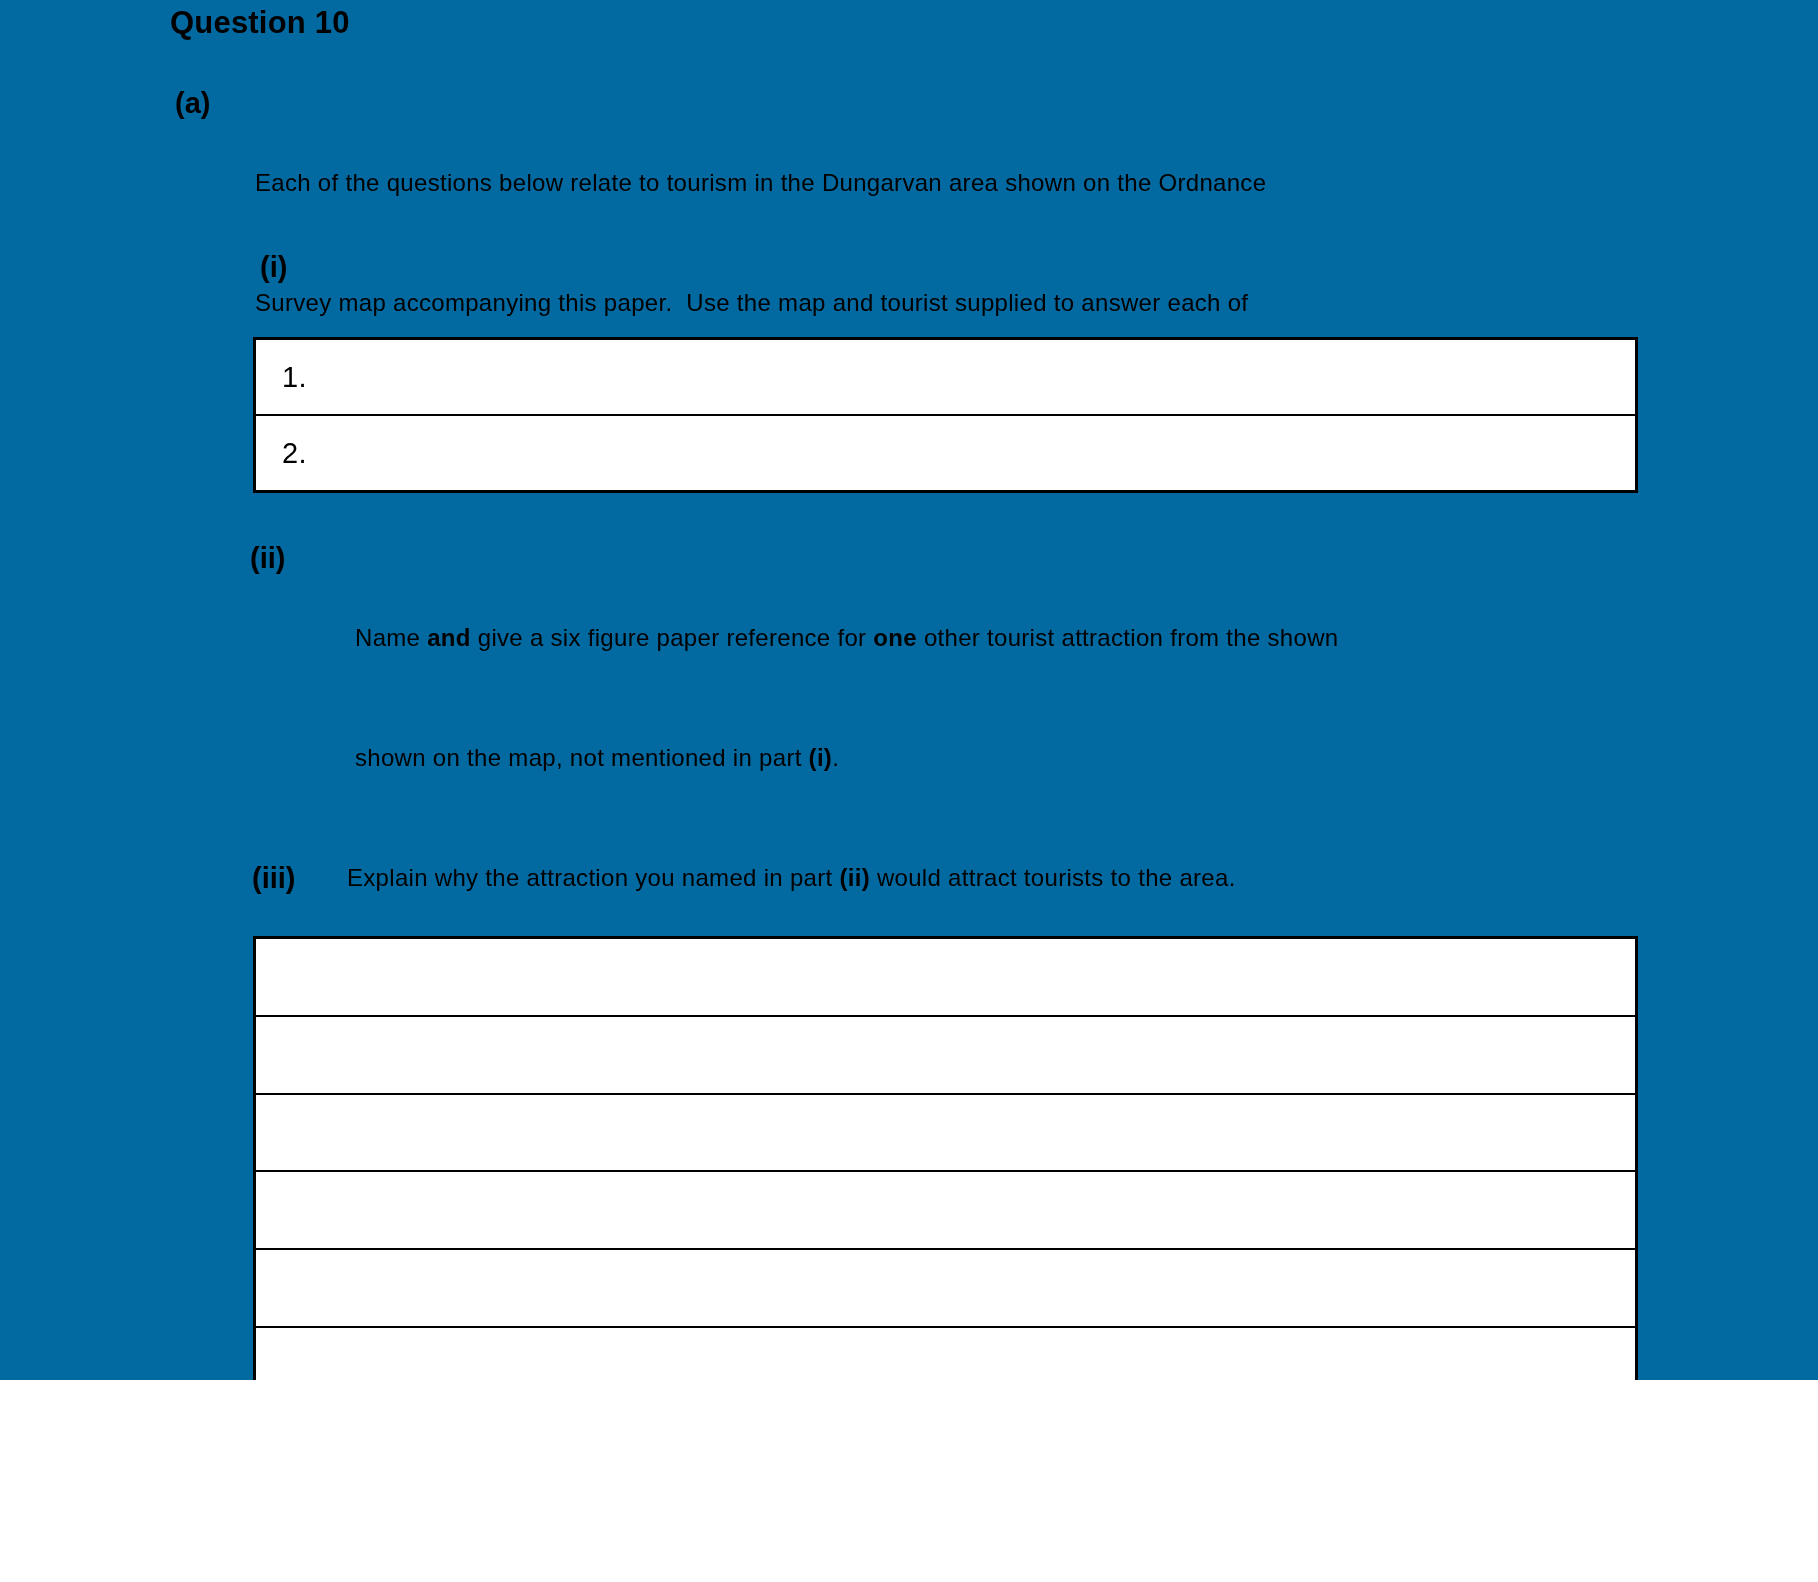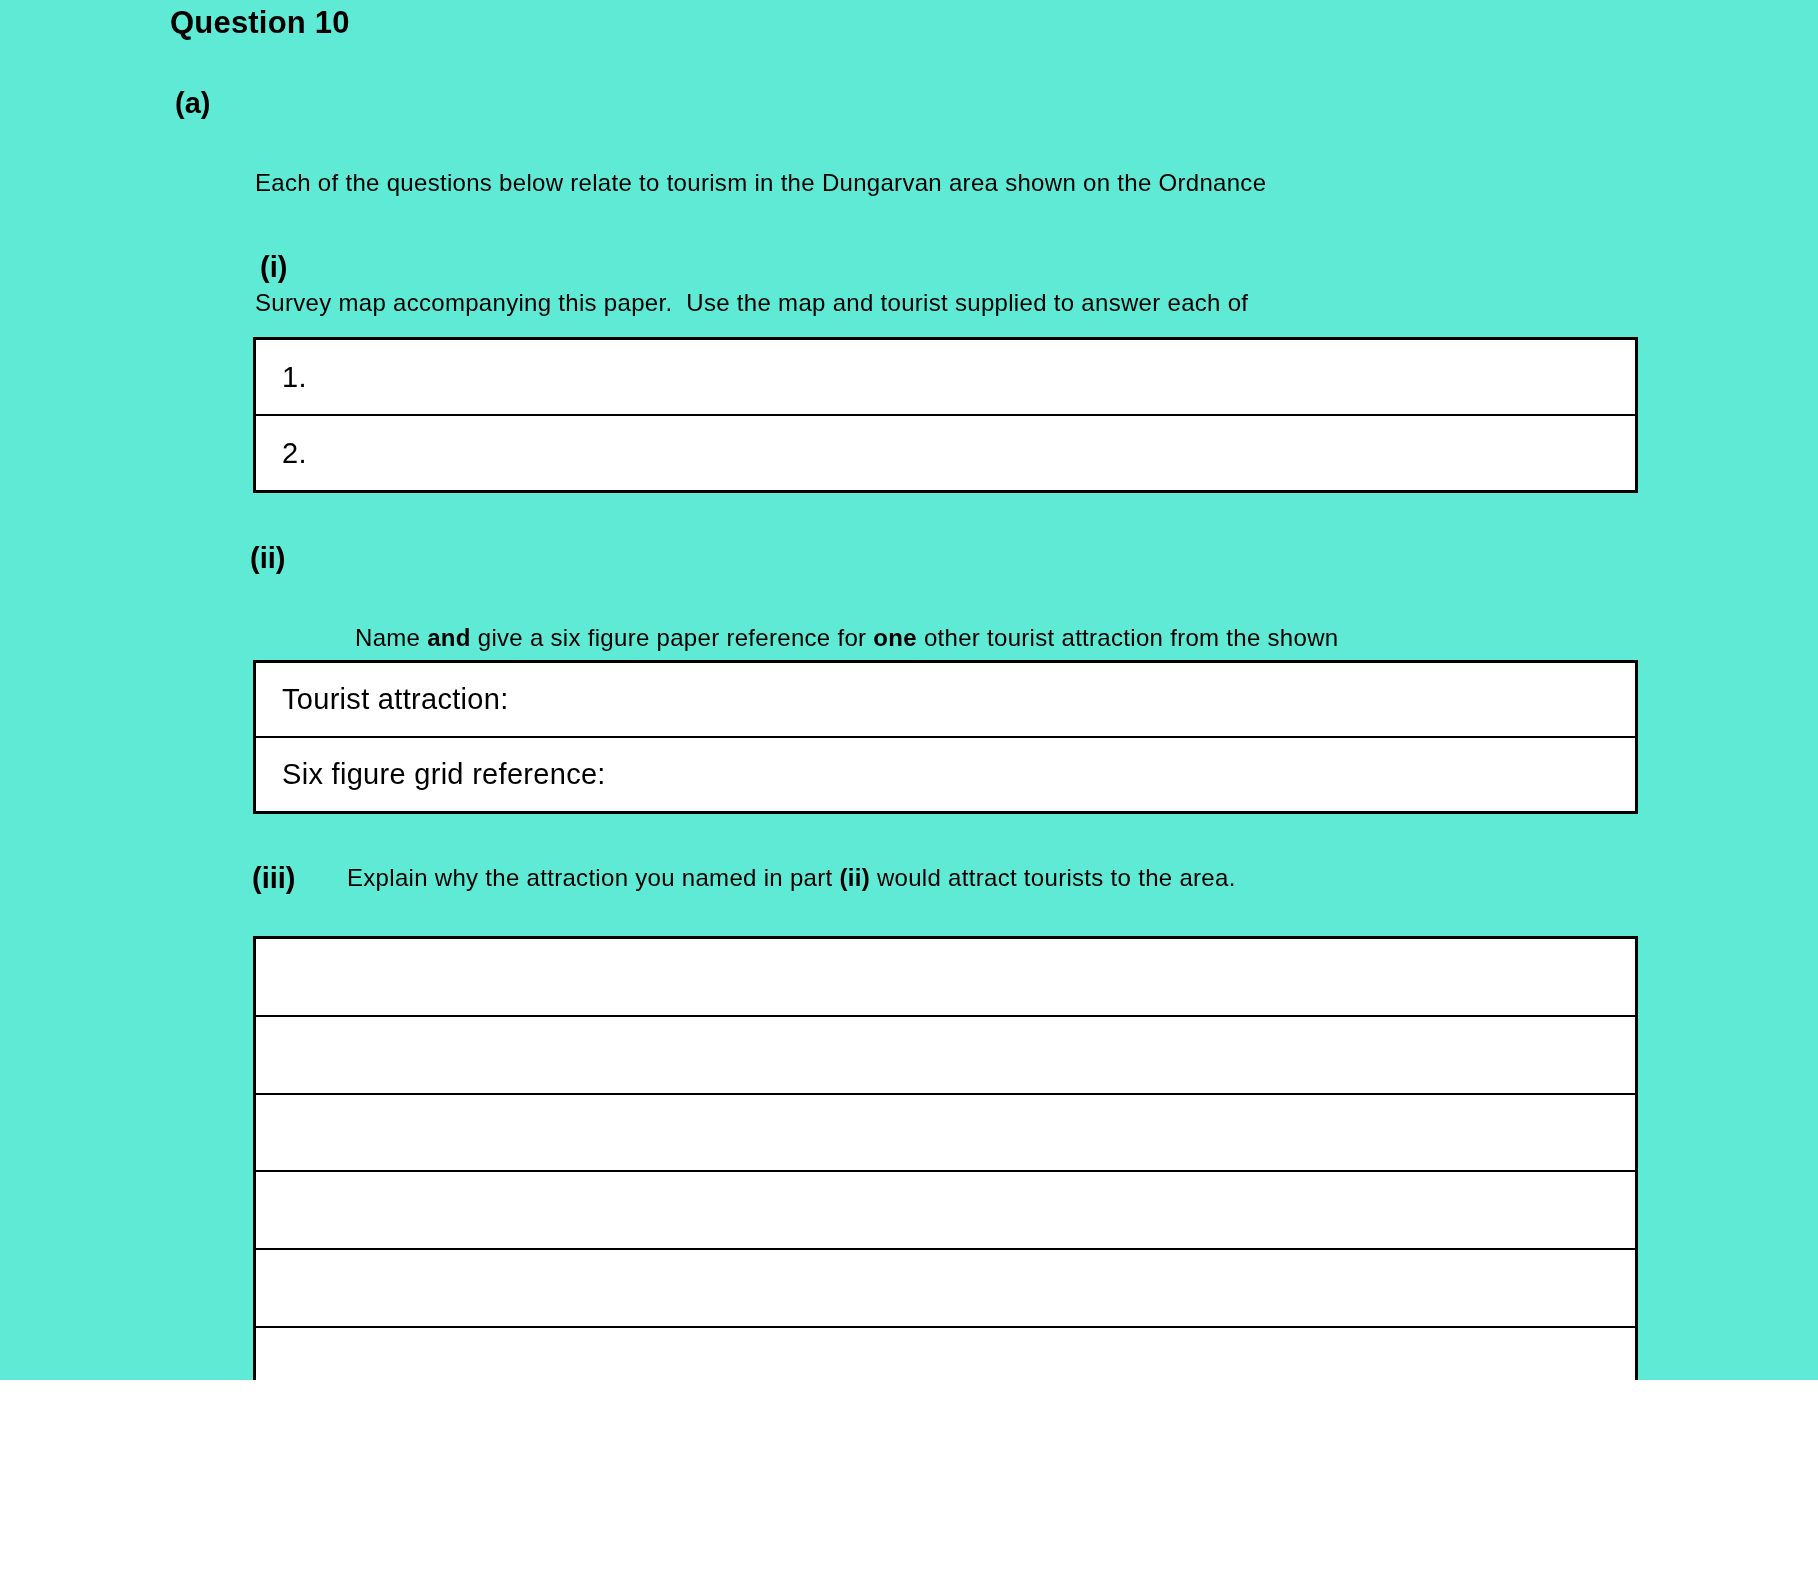--- a/index.html
+++ b/index.html
@@ -1,20 +1,20 @@
 <!DOCTYPE html>
 <html><head>
 <meta charset="utf-8">
 <style>
   html, body { margin: 0; padding: 0; background: #ffffff; }
   .page {
     position: relative;
     width: 1818px;
     height: 1380px;
-    background: #5eead4;
+    background: #0369a1;
     color: #000000;
     font-family: "Liberation Sans", sans-serif;
     overflow: hidden;
   }
   .q-title {
     position: absolute;
     left: 170px;
     top: 5px;
     font-size: 31px;
     font-weight: bold;
@@ -80,28 +80,20 @@
       <span>2.</span>
     </div>
   </div>
 
   <div class="part-label" style="left:250px; top:538px;">(ii)</div>
   <div class="body-text" style="left:355px; top:538px;">
     <div><span>Name </span><span style="font-weight: bold; margin-top: 6px;">and</span><span> give a six figure paper reference for </span><span style="font-weight: bold;">one</span><span> other tourist attraction from the shown</span></div>
     <div><span>shown on the map, not mentioned in part </span><span style="font-weight: bold;">(i)</span><span>.</span></div>
   </div>
 
-  <div class="answer-box" style="top:660px; height:154px;">
-    <div class="box-row">
-      <span>Tourist attraction:</span>
-    </div>
-    <div class="box-row">
-      <span>Six figure grid reference:</span>
-    </div>
-  </div>
 
   <div class="part-label" style="left:252px; top:858px;">(iii)</div>
   <div class="body-text" style="left:347px; top:858px;"><span>Explain why the attraction you named in part </span><span style="font-weight: bold;">(ii)</span><span> would attract tourists to the area.</span></div>
 
   <div class="answer-box" style="top:936px; height:626px;">
     <div class="box-row"></div>
     <div class="box-row"></div>
     <div class="box-row"></div>
     <div class="box-row"></div>
     <div class="box-row"></div>

